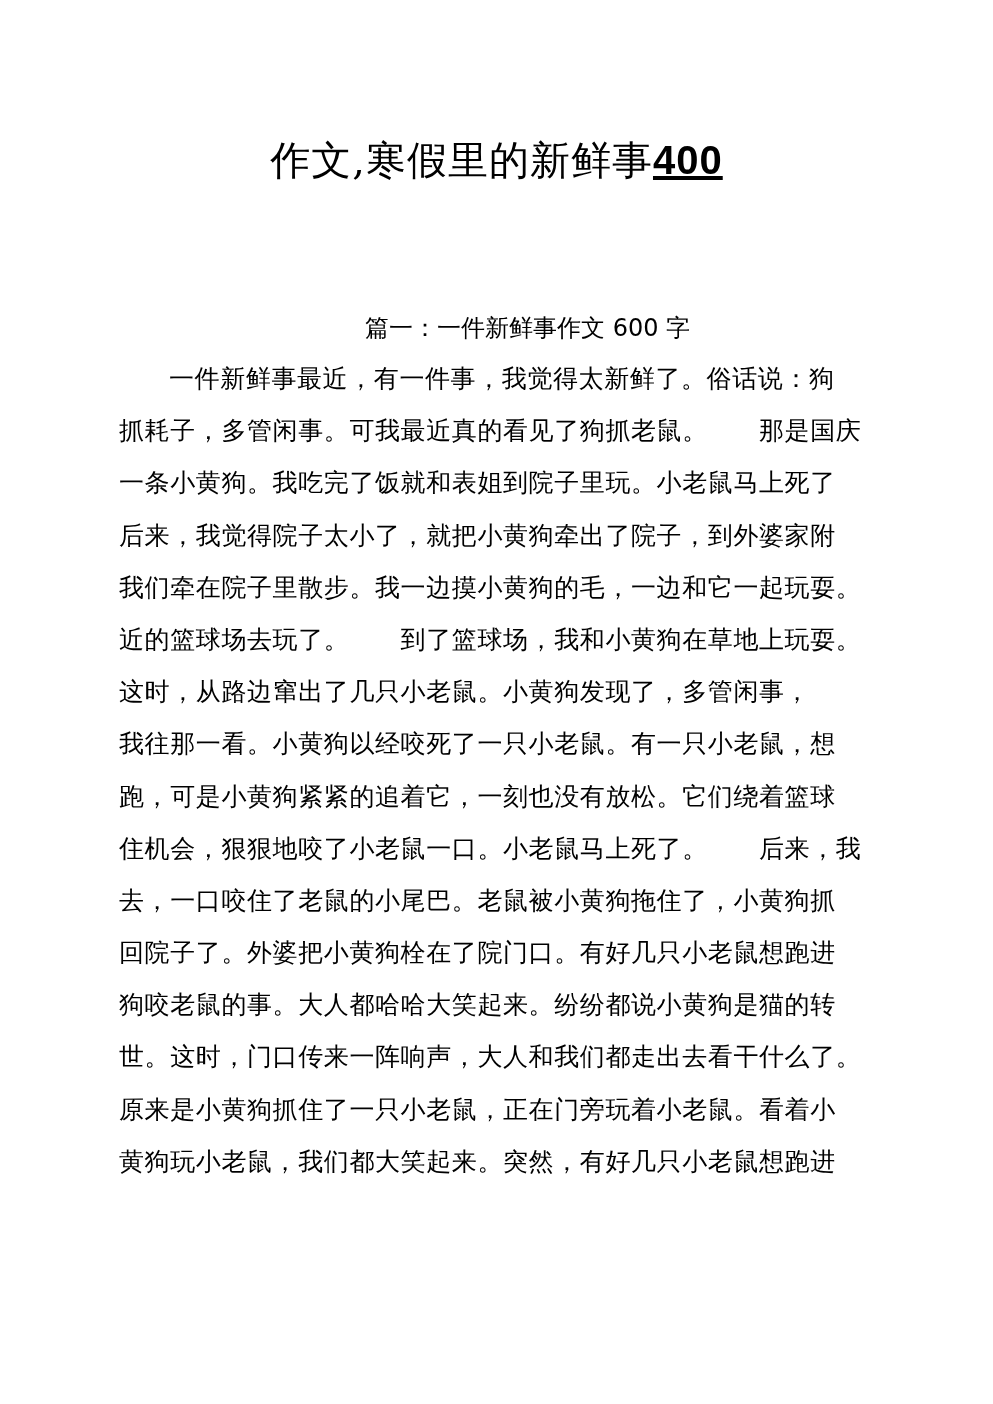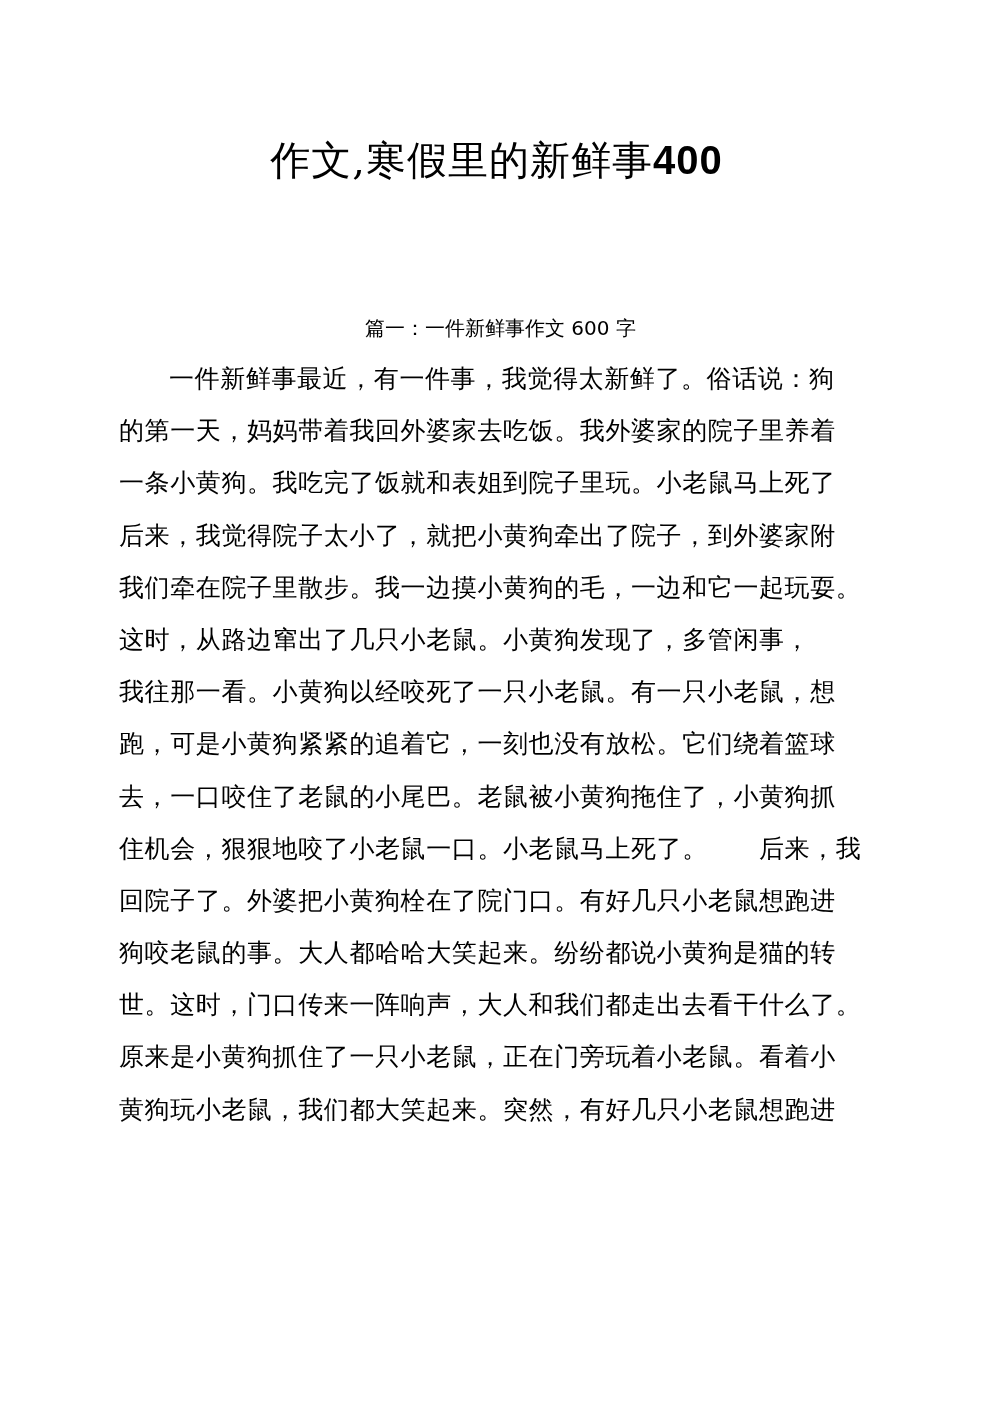--- a/index.html
+++ b/index.html
@@ -23,27 +23,28 @@
       height: 60px;
       text-align: center;
       font-family: "DejaVu Serif", "Liberation Serif", serif;
       font-size: 40px;
       line-height: 60px;
       letter-spacing: 1px;
     }
     .doc-title .num {
       font-family: "Liberation Sans", "DejaVu Sans", sans-serif;
       font-weight: bold;
+      text-decoration: underline;
     }
     .section-heading {
       position: absolute;
       left: 365px;
       top: 308px;
       height: 40px;
-      font-size: 20px;
+      font-size: 24px;
       line-height: 40px;
       white-space: nowrap;
     }
     .body-lines {
       position: absolute;
       left: 119px;
       top: 357px;
       width: 770px;
     }
     .line {
@@ -62,28 +63,29 @@
 
 <div>
   <h1 class="doc-title" style="margin:0;font-weight:normal;">
     <span>作文,寒假里的新鲜事</span><span class="num">400</span>
   </h1>
 
   <div class="section-heading">篇一：一件新鲜事作文 600 字</div>
 
   <div class="body-lines">
     <div class="line indent">一件新鲜事最近，有一件事，我觉得太新鲜了。俗话说：狗</div>
-    <div class="line">的第一天，妈妈带着我回外婆家去吃饭。我外婆家的院子里养着</div>
+    <div class="line">抓耗子，多管闲事。可我最近真的看见了狗抓老鼠。　　那是国庆</div>
     <div class="line">一条小黄狗。我吃完了饭就和表姐到院子里玩。小老鼠马上死了</div>
     <div class="line">后来，我觉得院子太小了，就把小黄狗牵出了院子，到外婆家附</div>
     <div class="line">我们牵在院子里散步。我一边摸小黄狗的毛，一边和它一起玩耍。</div>
+    <div class="line">近的篮球场去玩了。　　到了篮球场，我和小黄狗在草地上玩耍。</div>
     <div class="line">这时，从路边窜出了几只小老鼠。小黄狗发现了，多管闲事，</div>
     <div class="line">我往那一看。小黄狗以经咬死了一只小老鼠。有一只小老鼠，想</div>
     <div class="line">跑，可是小黄狗紧紧的追着它，一刻也没有放松。它们绕着篮球</div>
+    <div class="line">住机会，狠狠地咬了小老鼠一口。小老鼠马上死了。　　后来，我</div>
     <div class="line">去，一口咬住了老鼠的小尾巴。老鼠被小黄狗拖住了，小黄狗抓</div>
-    <div class="line">住机会，狠狠地咬了小老鼠一口。小老鼠马上死了。　　后来，我</div>
     <div class="line">回院子了。外婆把小黄狗栓在了院门口。有好几只小老鼠想跑进</div>
     <div class="line">狗咬老鼠的事。大人都哈哈大笑起来。纷纷都说小黄狗是猫的转</div>
     <div class="line">世。这时，门口传来一阵响声，大人和我们都走出去看干什么了。</div>
     <div class="line">原来是小黄狗抓住了一只小老鼠，正在门旁玩着小老鼠。看着小</div>
     <div class="line">黄狗玩小老鼠，我们都大笑起来。突然，有好几只小老鼠想跑进</div>
   </div>
 </div>
 
 </body></html>

